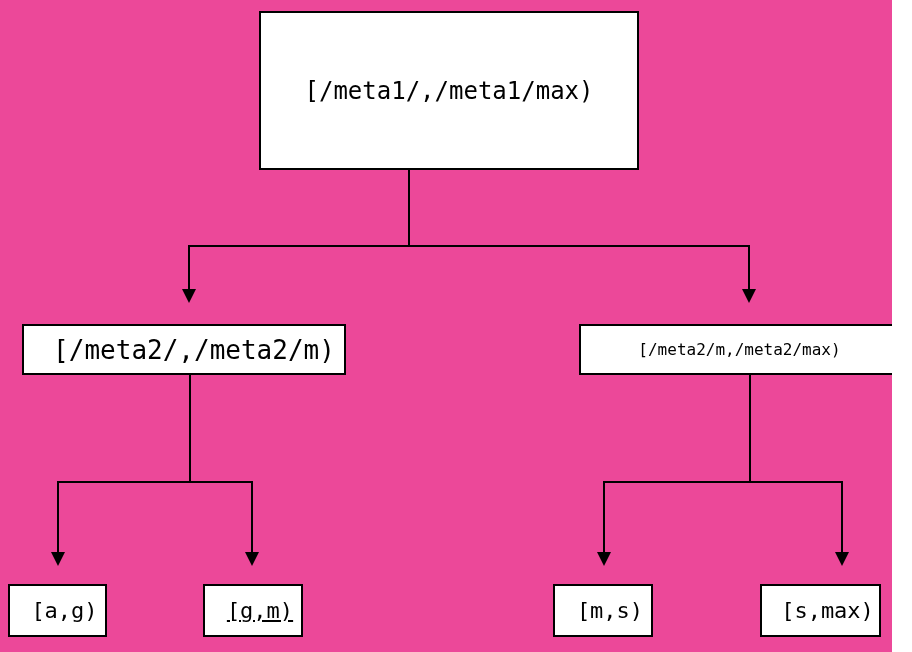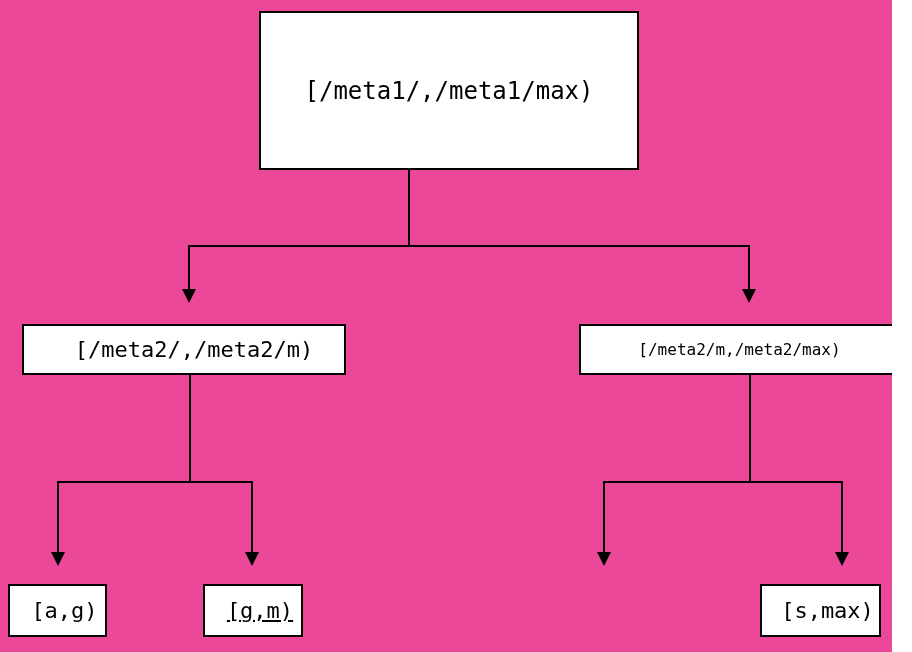--- a/index.html
+++ b/index.html
@@ -40,21 +40,21 @@
     top: 11px;
     width: 380px;
     height: 159px;
     font-size: 24px;
   }
   .node-mid-left {
     left: 22px;
     top: 324px;
     width: 324px;
     height: 51px;
-    font-size: 22px;
+    font-size: 26px;
     padding-left: 20px;
   }
   .node-mid-right {
     left: 579px;
     top: 324px;
     width: 321px;
     height: 51px;
     font-size: 16px;
   }
   .node-leaf {
@@ -151,18 +151,21 @@
   <div class="arrowhead ah-mr-r"></div>
 
   <div class="node node-leaf leaf-1">
     <span class="node-label">[a,g)</span>
   </div>
 
   <div class="node node-leaf leaf-2">
     <span class="node-label">[g,m)</span>
   </div>
 
+  <div class="node node-leaf leaf-3">
+    <span class="node-label">[m,s)</span>
+  </div>
 
   <div class="node node-leaf leaf-4">
     <span class="node-label">[s,max)</span>
   </div>
 
 </div>
 
 </body></html>

